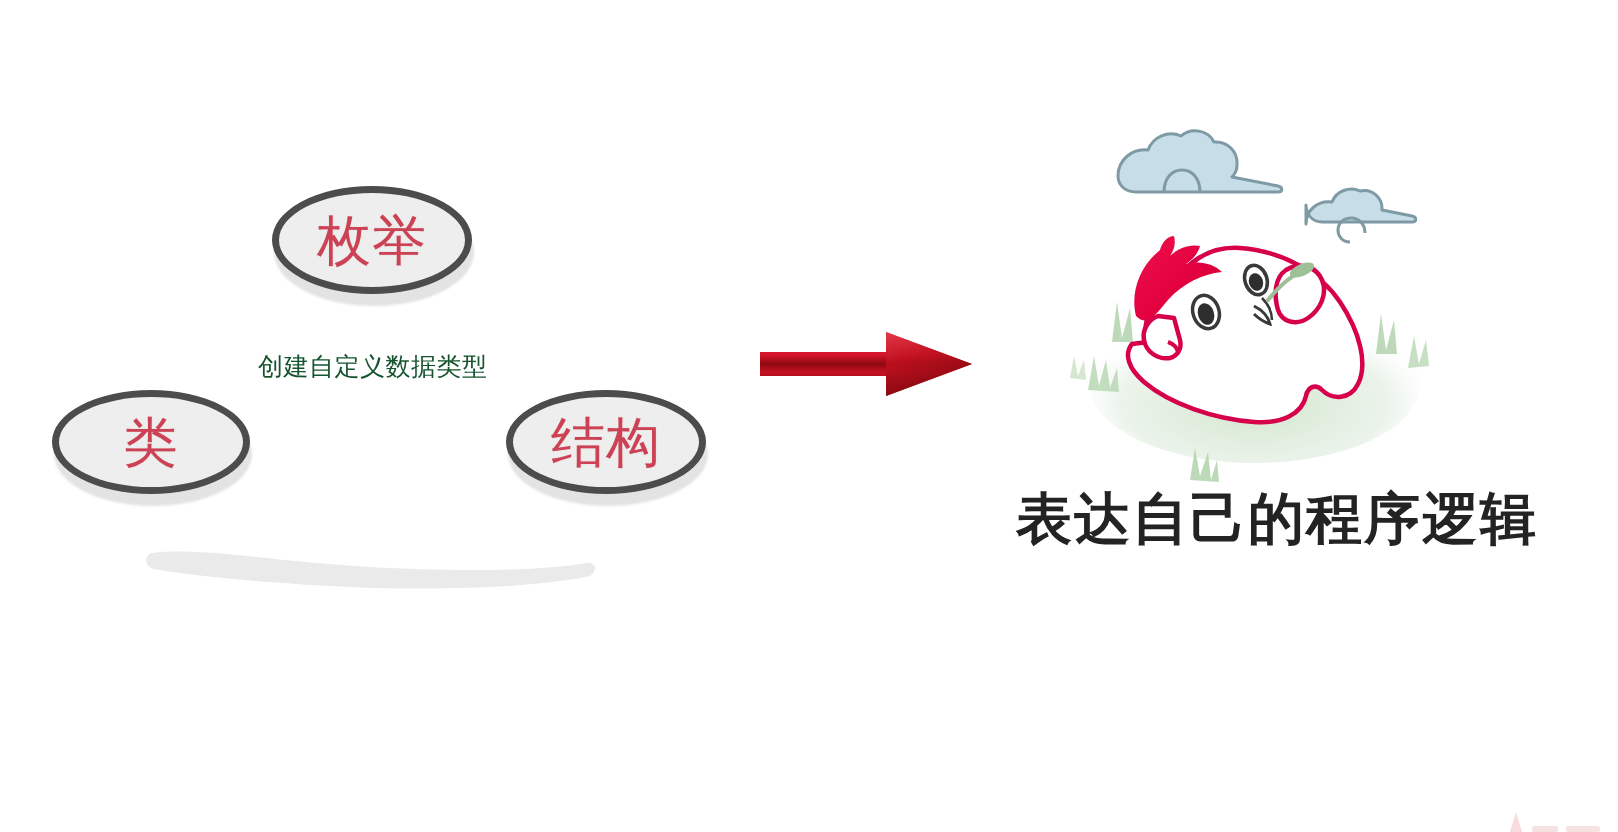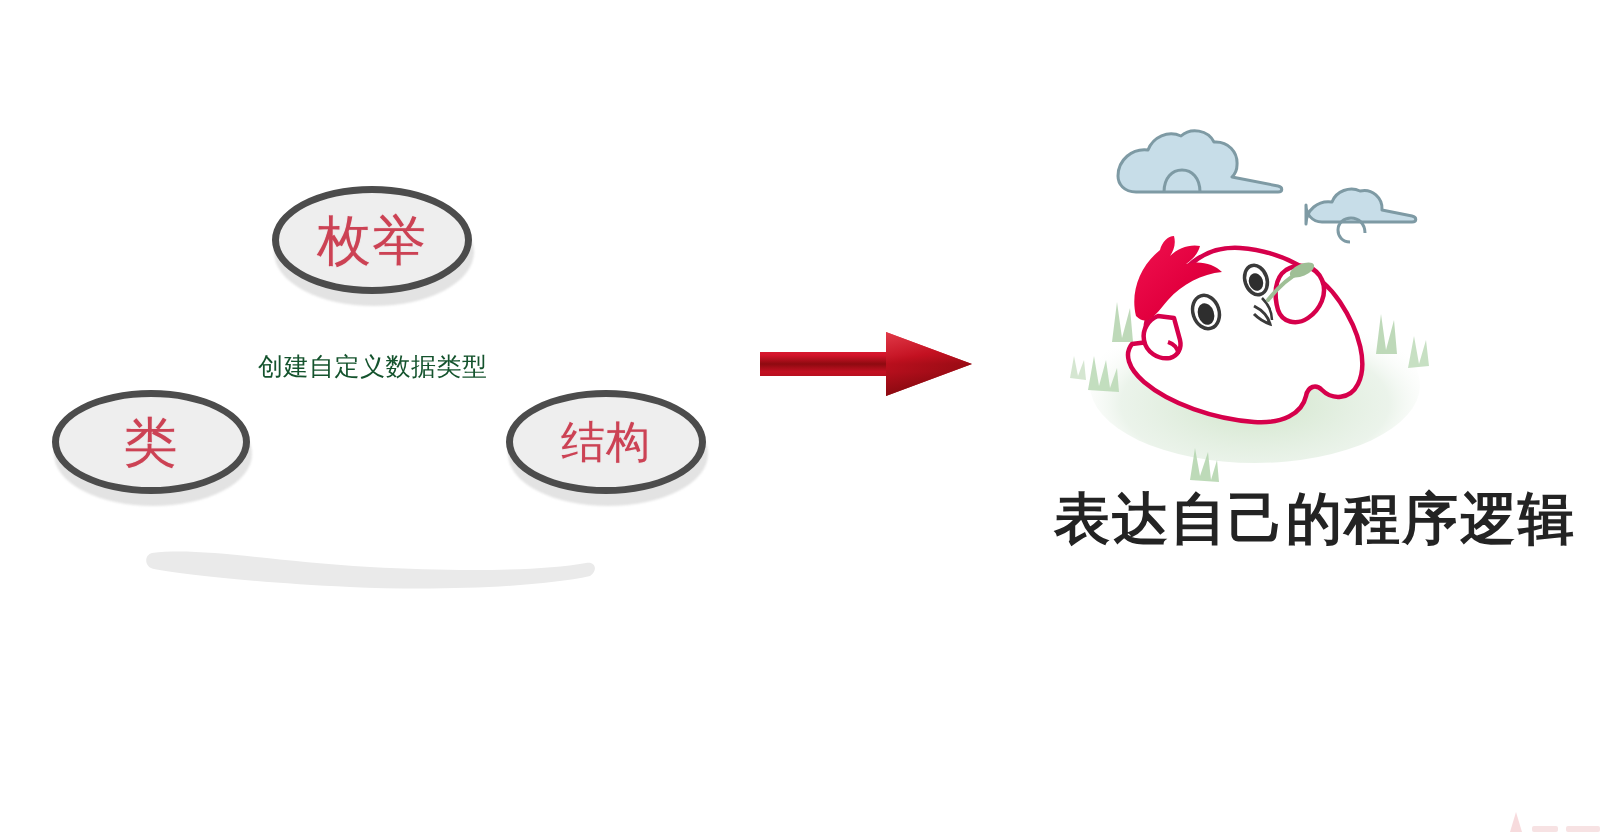--- a/index.html
+++ b/index.html
@@ -56,21 +56,21 @@
     line-height: 1;
     white-space: nowrap;
     text-shadow: 0 0 1px rgba(204,66,84,.35);
   }
 
   #badge-enum   { left: 272px; top: 186px;  width: 200px; height: 108px; }
   #badge-enum   .label { font-size: 54px; }
   #badge-class  { left: 52px;  top: 390px;  width: 198px; height: 104px; }
   #badge-class  .label { font-size: 54px; }
   #badge-struct { left: 506px; top: 390px;  width: 200px; height: 104px; }
-  #badge-struct .label { font-size: 44px; }
+  #badge-struct .label { font-size: 54px; }
 
   
   #caption {
     position: absolute;
     left: 258px;
     top: 350px;
     font-size: 25px;
     color: #14532d;
     letter-spacing: .5px;
     white-space: nowrap;
@@ -106,21 +106,20 @@
   
   #headline {
     position: absolute;
     left: 1016px;
     top: 482px;
     font-size: 56px;
     font-weight: bold;
     color: #232323;
     letter-spacing: 2px;
     white-space: nowrap;
-    margin-left: 38px;
   }
 
   
   #watermark {
     position: absolute;
     left: 1492px;
     top: 800px;
     width: 126px;
     height: 32px;
     opacity: .30;

